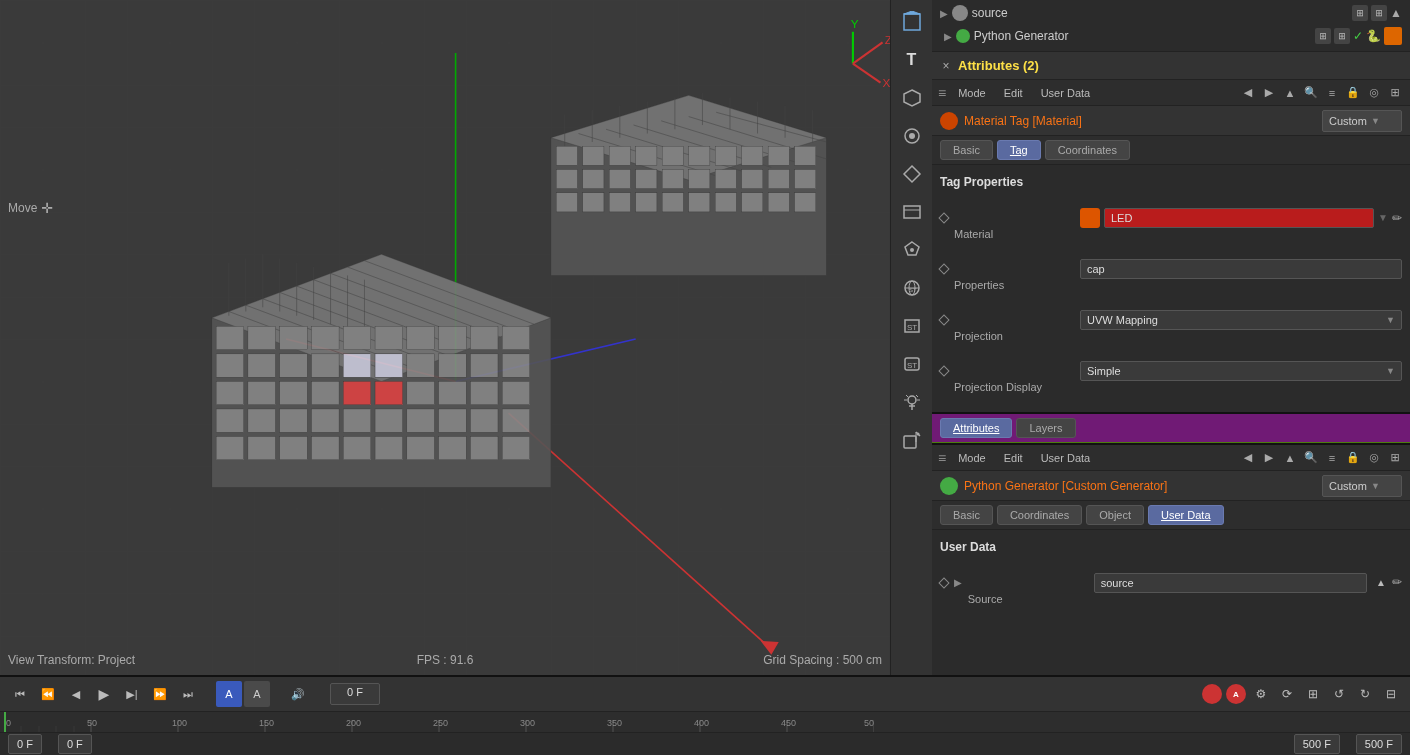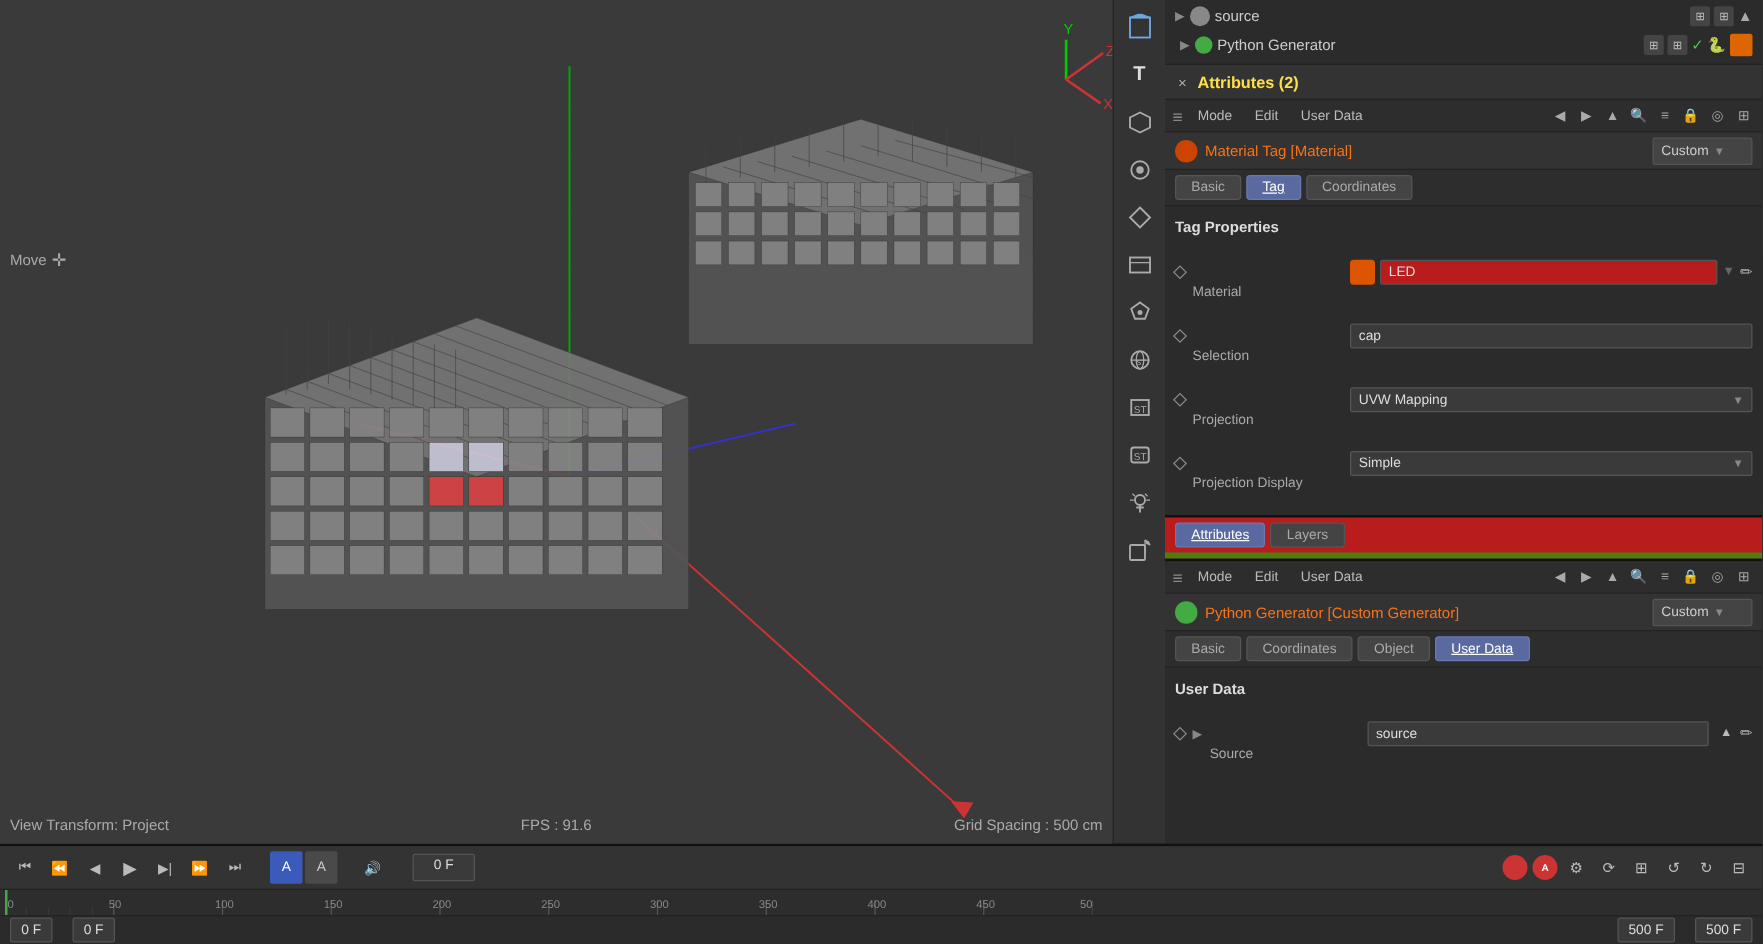--- a/index.html
+++ b/index.html
@@ -1013,21 +1013,21 @@
                 <div class="material-swatch" style="background:#dd5500;"></div>
                 <div class="material-name">LED</div>
                 <span style="color:#666;font-size:10px">▼</span>
                 <span class="pencil-icon">✏</span>
               </div>
             </div>
           </div>
 
           <div class="prop-row">
             <div class="prop-diamond"></div>
-            <span class="prop-label">Selection</span>
+            <span class="prop-label">Properties</span>
             <div class="prop-value">
               <div class="prop-input" style="display:flex;align-items:center;">cap</div>
             </div>
           </div>
 
           <div class="prop-row">
             <div class="prop-diamond"></div>
             <span class="prop-label">Projection</span>
             <div class="prop-value">
               <div class="prop-dropdown">
@@ -1060,21 +1060,21 @@
           <div class="prop-row">
             <div class="prop-diamond"></div>
             <span class="prop-label">Tile</span>
             <div class="prop-value">
               <div class="checkbox-checked">✓</div>
             </div>
           </div>
         </div>
       </div>
 
-      <div class="tabs-row" style="background:#b91c1c;border-top:2px solid #111;border-bottom:5px solid #4d7c0f;">
+      <div class="tabs-row" style="background:#701a75;border-top:2px solid #111;border-bottom:1px solid #4d7c0f;">
         <button class="tab-btn active">Attributes</button>
         <button class="tab-btn">Layers</button>
       </div>
 
       <div class="attr-section2">
 
         <div class="toolbar-row">
           <span style="color:#888;font-size:14px">≡</span>
           <button class="toolbar-btn">Mode</button>
           <button class="toolbar-btn">Edit</button>

